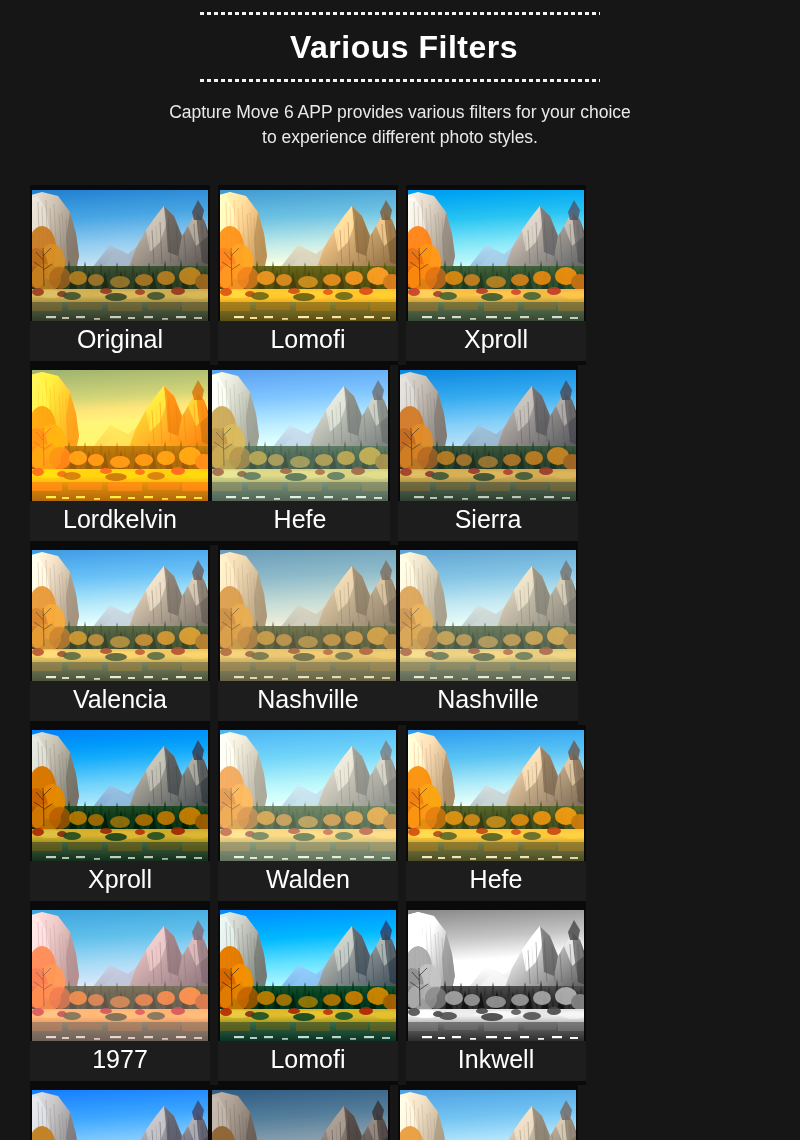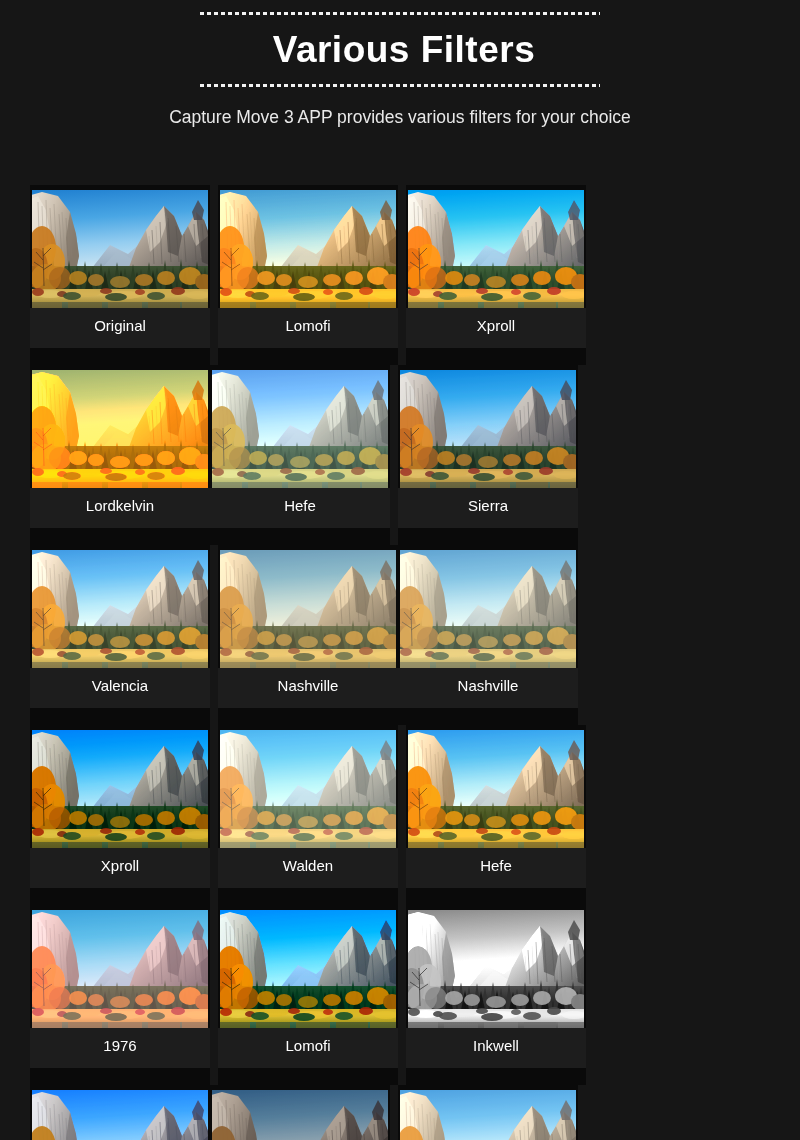--- a/index.html
+++ b/index.html
@@ -26,21 +26,21 @@
   .rule {
     width: 400px;
     height: 3px;
     margin: 0 auto;
     background-image: repeating-linear-gradient(
         to right,
         #f2f2f2 0px, #f2f2f2 4px,
         rgba(0,0,0,0) 4px, rgba(0,0,0,0) 7px);
   }
   .page-title {
-    font-size: 37px;
+    font-size: 32px;
     font-weight: bold;
     letter-spacing: 0.5px;
     line-height: 1;
     margin: 16px 0 16px 8px;
     color: #ffffff;
   }
   .subtitle {
     margin: 18px auto 0 auto;
     width: 600px;
     font-size: 17.5px;
@@ -78,26 +78,26 @@
     background: #000;
   }
   .thumb {
     width: 176px;
     height: 135px;
     display: block;
   }
   .cell-label {
     position: absolute;
     left: 0;
-    top: 123px;
+    top: 136px;
     width: 180px;
     height: 40px;
     background: #1d1d1d;
     color: #ffffff;
-    font-size: 15px;
+    font-size: 25px;
     line-height: 36px;
     text-align: center;
     white-space: nowrap;
     overflow: hidden;
   }
   
   .cell:nth-child(4n) { margin-right: 0; }
 </style>
 </head>
 <body>
@@ -306,22 +306,23 @@
 
     <rect x="0" y="131" width="176" height="4" fill="#1c2317" opacity="0.85"></rect>
   </g>
 </svg>
 
 <div class="header">
   <div class="rule"></div>
   <h1 class="page-title">Various Filters</h1>
   <div class="rule"></div>
   <p class="subtitle">
-    <span>Capture Move 3 APP provides various filters for your choice</span>
+    <span>Capture Move 6 APP provides various filters for your choice</span>
     <br>
+    <span>to experience different photo styles.</span>
   </p>
 </div>
 
 <div class="grid" id="filter-grid">
     <div class="cell">
       <div class="thumb-wrap">
         <svg class="thumb" viewBox="0 0 176 135" preserveAspectRatio="none">
           <g id="yosemiteScene">
 
     <rect x="0" y="0" width="176" height="82" fill="url(#skyGrad)"></rect>
@@ -2571,21 +2572,21 @@
       <rect x="130" y="128" width="6" height="1.8" fill="#cac7b9"></rect>
       <rect x="144" y="126" width="10" height="2.2" fill="#e4e1d4"></rect>
       <rect x="162" y="127" width="8" height="2" fill="#d2cfc1"></rect>
     </g>
 
     <rect x="0" y="131" width="176" height="4" fill="#1c2317" opacity="0.85"></rect>
   </g>
           <rect x="0" y="0" width="176" height="135" fill="#e8a0b0" opacity="0.22"></rect>
         </svg>
       </div>
-      <div class="cell-label">1976</div>
+      <div class="cell-label">1977</div>
     </div>
     <div class="cell">
       <div class="thumb-wrap">
         <svg class="thumb" viewBox="0 0 176 135" preserveAspectRatio="none" style="filter: saturate(1.5) contrast(1.3) brightness(1.02);">
           <g id="yosemiteScene">
 
     <rect x="0" y="0" width="176" height="82" fill="url(#skyGrad)"></rect>
 
     <path d="M60,78 L78,55 L96,64 L112,50 L130,78 Z" fill="url(#farRock)" opacity="0.85"></path>
     <path d="M70,78 L86,60 L101,70 L116,58 L126,78 Z" fill="#a8bccd" opacity="0.6"></path>

